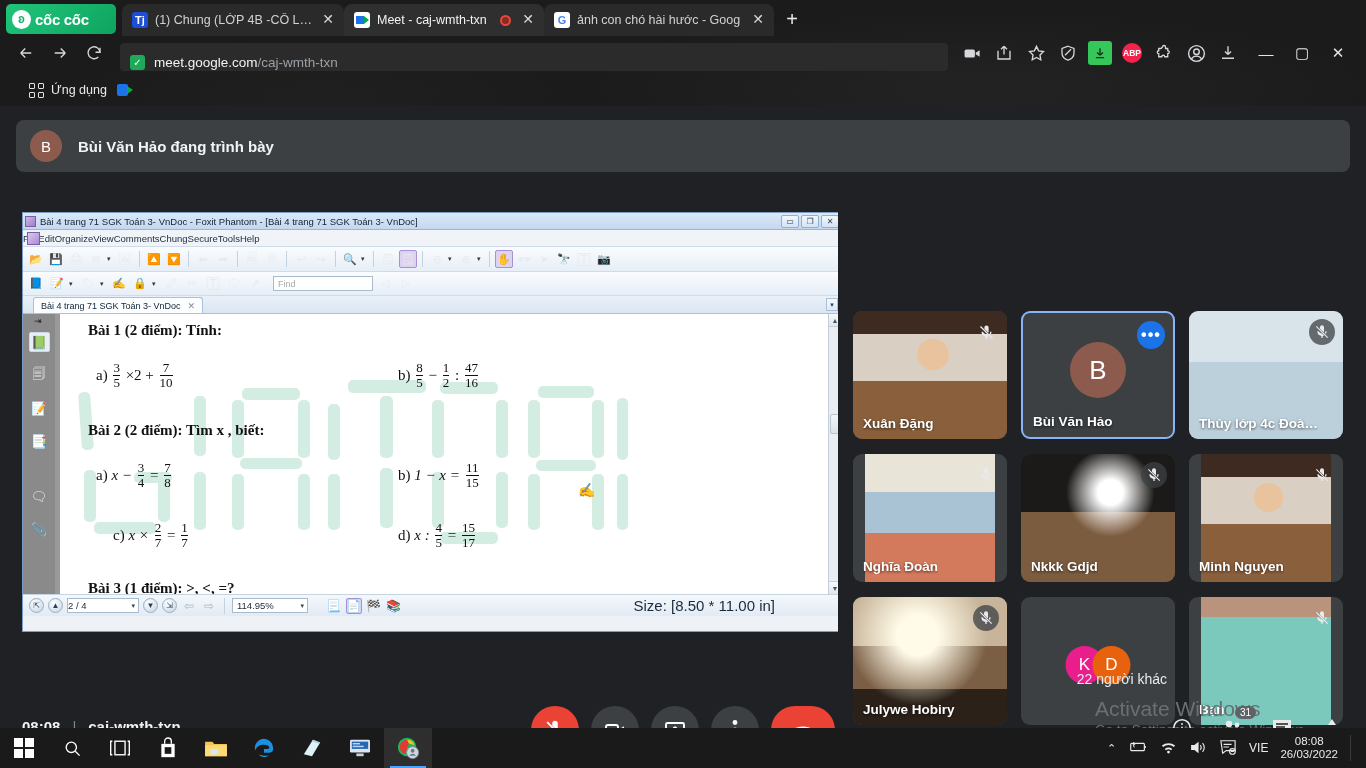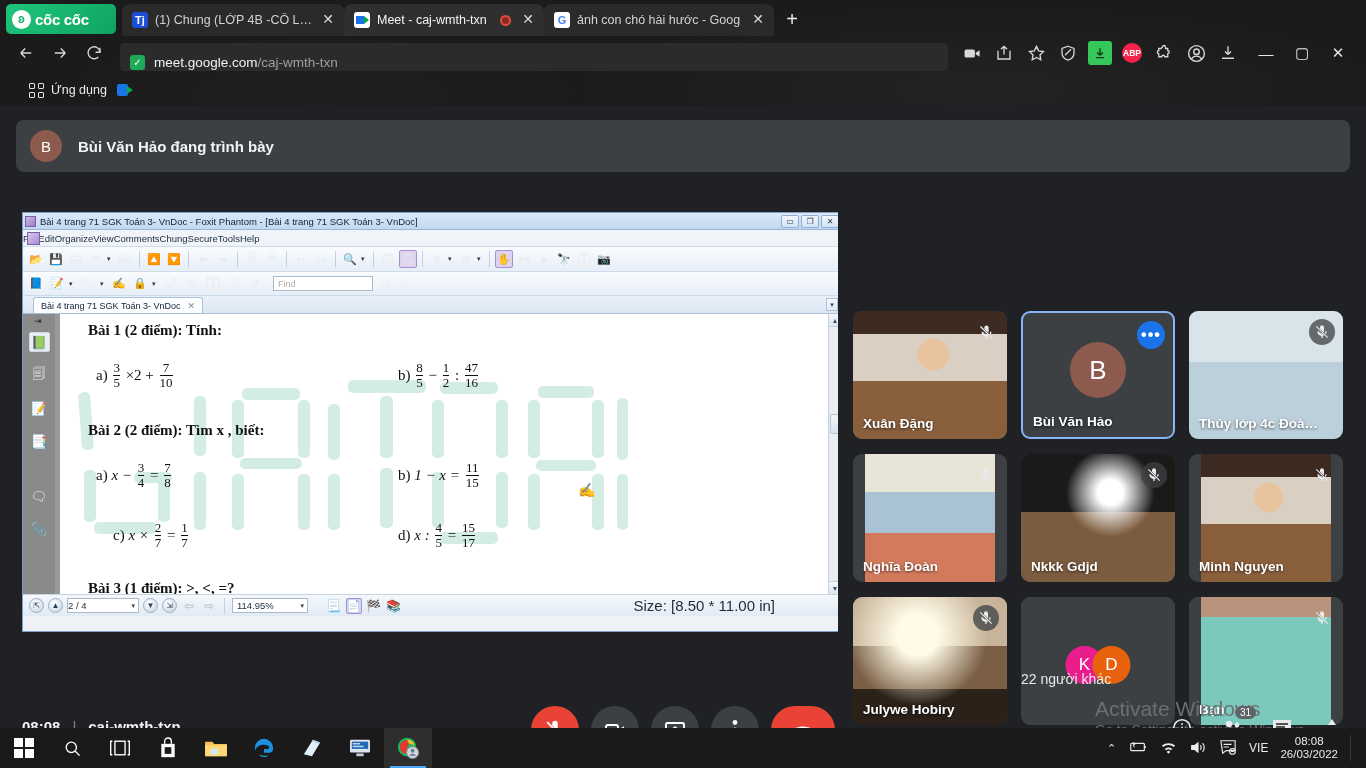--- a/index.html
+++ b/index.html
@@ -152,21 +152,21 @@
 
   
   .ptiles{ position:absolute; left:853px; top:190px; width:500px; height:440px; }
   .ptile{ position:absolute; width:154px; height:128px; border-radius:9px; overflow:hidden; background:#3c4043; }
   .ptile .nm{ position:absolute; left:10px; bottom:8px; font-size:13.5px; font-weight:700; color:#fff; text-shadow:0 1px 3px rgba(0,0,0,.65); white-space:nowrap; max-width:138px; overflow:hidden; text-overflow:ellipsis;}
   .mute{ position:absolute; right:8px; top:8px; width:26px;height:26px;border-radius:50%; background:rgba(60,64,67,.75); display:flex; align-items:center; justify-content:center;}
   .mute.plain{ background:transparent; }
   .ptile.focus{ border:2px solid #8ab4f8; }
   .ptile .moreblue{ position:absolute; right:8px; top:8px; width:28px;height:28px;border-radius:50%;background:#1a73e8; color:#fff; display:flex;align-items:center;justify-content:center; font-size:16px; letter-spacing:1px; font-weight:700;}
   .bigav{ position:absolute; left:50%; top:46%; transform:translate(-50%,-50%); width:56px;height:56px;border-radius:50%; background:#8d5a4e; color:#fff; font-size:26px; display:flex;align-items:center;justify-content:center;}
-  .othersnum{ position:absolute; left:0; right:8px; top:58%; text-align:left; font-size:14px; color:#e8eaed;}
+  .othersnum{ position:absolute; left:0; right:8px; top:58%; text-align:right; font-size:14px; color:#e8eaed;}
   .twoav{ position:absolute; left:50%; top:38%; transform:translateX(-50%); display:flex;}
   .twoav b{ width:38px;height:38px;border-radius:50%; display:flex;align-items:center;justify-content:center; color:#fff; font-size:17px; font-weight:400;}
 
   
   .ph1{ background:
       radial-gradient(circle at 52% 34%, #e8c39d 0 13%, transparent 14%),
       linear-gradient(#3d2b21 0 18%, #d9cfc2 18% 55%, #8a5f3c 55% 100%);}
   .ph2{ background:linear-gradient(#d8e3ea 0 40%, #bcd0dc 40% 100%);}
   .ph3{ background:linear-gradient(#e9e4d8 0 30%, #a9c3d4 30% 62%, #d47a5c 62% 100%);}
   .ph4{ background:radial-gradient(circle at 58% 30%, #ffffff 0 10%, transparent 35%), linear-gradient(#1c1a18 0 45%, #7c5c3f 45% 100%);}

